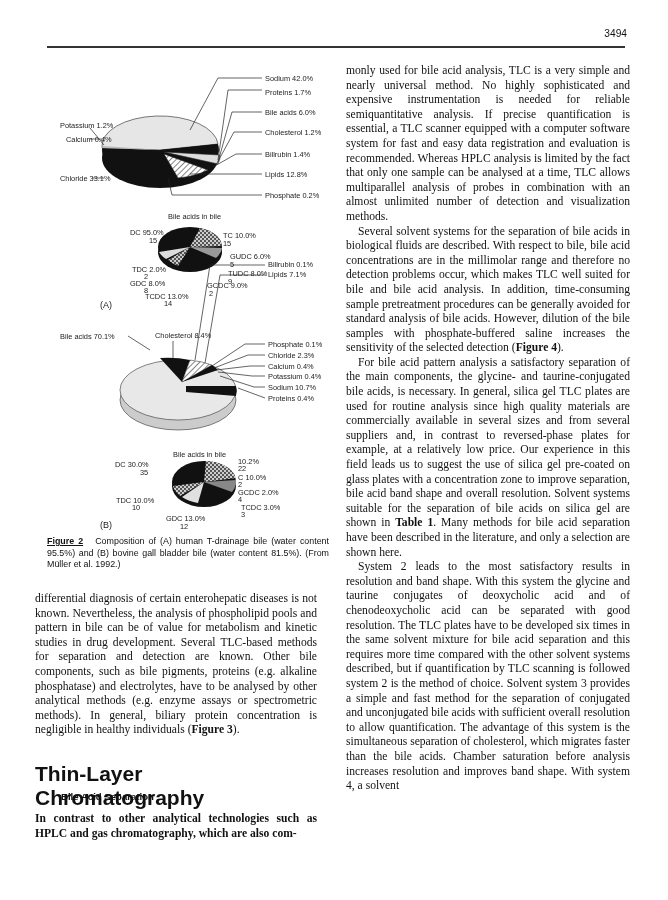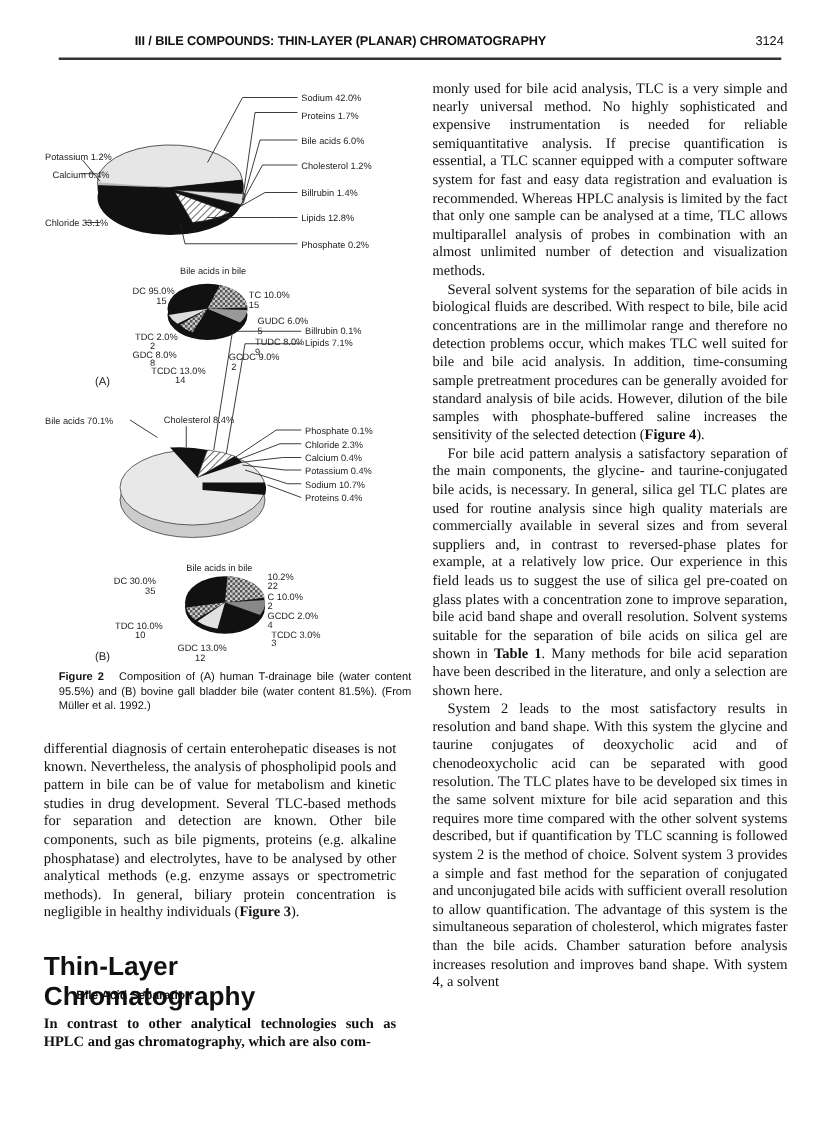--- a/index.html
+++ b/index.html
@@ -7,34 +7,33 @@
   .header { position:absolute; left:47px; top:28px; width:430px; height:20px; }
   .running-head { position:absolute; right:0; top:0; font-family:"Liberation Sans", sans-serif; font-weight:bold; font-size:10.2px; letter-spacing:-0.1px; white-space:nowrap; }
   .page-num { position:absolute; left:441px; top:0; font-family:"Liberation Sans", sans-serif; font-size:10.2px; white-space:nowrap; }
   .rule { position:absolute; left:47px; top:46px; width:429px; height:2px; background:#333; }
   .col-left { position:absolute; left:35px; width:282px; }
   .col-right { position:absolute; left:346px; top:64px; width:284px; }
   .body-text { font-family:"Liberation Serif", serif; font-size:11.6px; line-height:14.6px; text-align:justify; hyphens:auto; margin:0; }
   .body-text p { margin:0; }
   .indent { text-indent:12px; }
   .bold { font-weight:bold; }
-  .fig-area { position:absolute; left:36px; top:60px; width:290px; height:470px;text-align:right; }
+  .fig-area { position:absolute; left:60px; top:60px; width:290px; height:470px;text-align:right; }
   .fig-area svg { position:absolute; left:0; top:0; }
   .lbl { font-family:"Liberation Sans", sans-serif; font-size:7.4px; fill:#222; }
   .caption { position:absolute; left:47px; top:536px; width:282px; font-family:"Liberation Sans", sans-serif; font-size:8.9px; line-height:11.7px; text-align:justify; }
-  .caption .fig-label { font-weight:bold; }
+  .caption .fig-label { font-weight:bold;text-decoration:underline; }
   .h-section { font-family:"Liberation Sans", sans-serif; font-weight:bold; font-size:21px; margin:0; }
   .h-sub { font-family:"Liberation Sans", sans-serif; font-weight:bold; font-size:9.6px; margin:0;padding-left:26px; }
 </style>
 </head>
 <body>
 
 <div class="header">
-  <span class="running-head" style="right:40px;">III / BILE COMPOUNDS: THIN-LAYER (PLANAR) CHROMATOGRAPHY</span>
-  <span class="page-num" style="left:auto;right:-150px;">3124</span>
+  <span class="page-num" style="left:auto;right:-150px;">3494</span>
 </div>
 <div class="rule" style="width:578px;"></div>
 
 <div class="fig-area">
   <svg width="290" height="470" viewBox="0 0 290 470">
     <defs>
       <pattern id="hatch" width="4" height="4" patternUnits="userSpaceOnUse" patternTransform="rotate(45)">
         <rect width="4" height="4" fill="#fff"></rect>
           <line x1="0" y1="0" x2="0" y2="4" stroke="#333" stroke-width="1.2"></line>
       </pattern>

